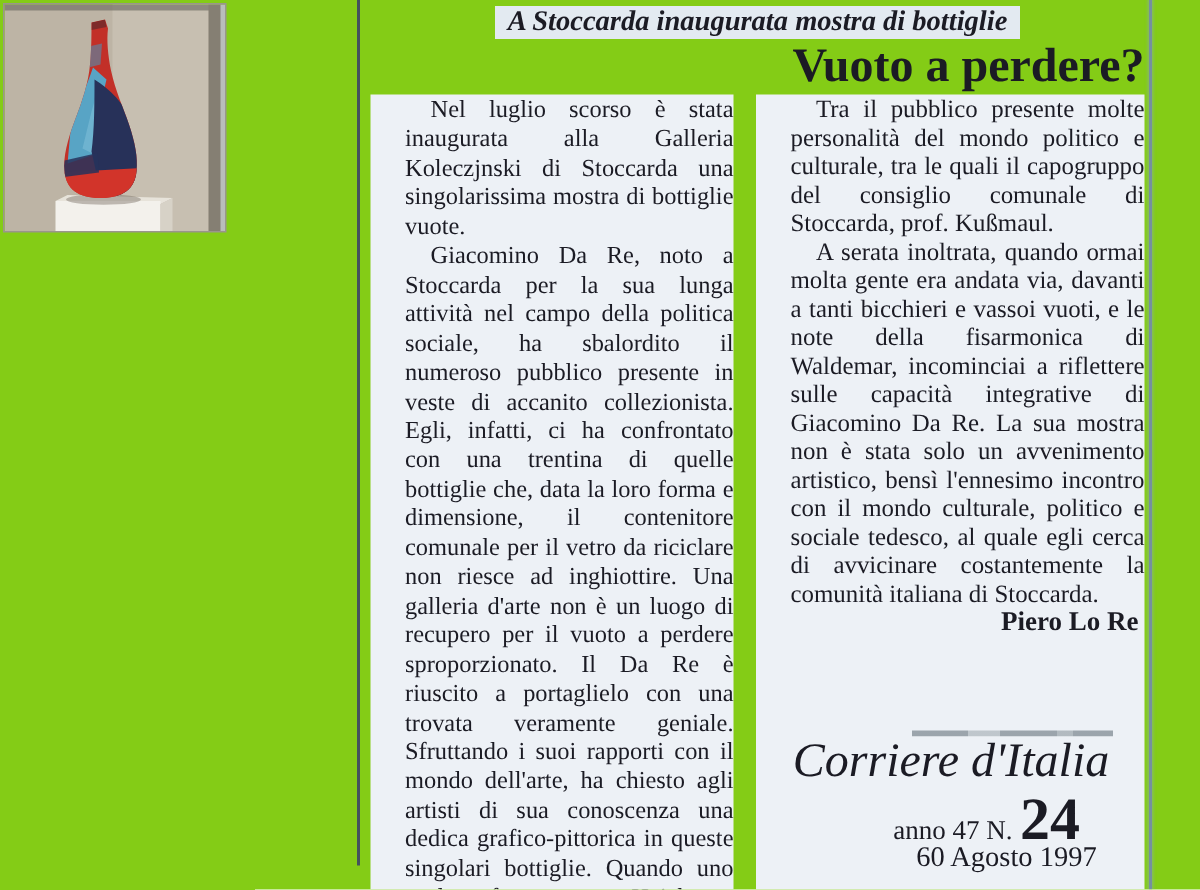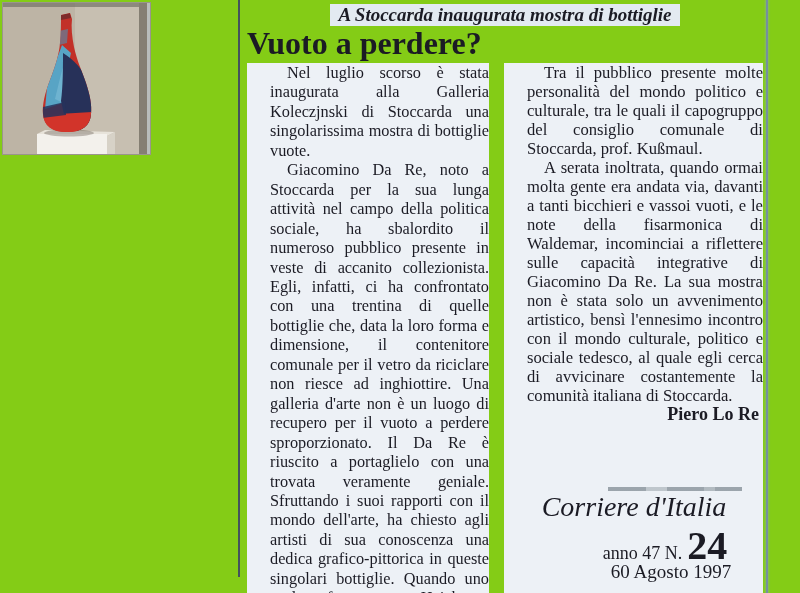--- a/index.html
+++ b/index.html
@@ -10,35 +10,35 @@
   .photo svg{display:block;width:100%;height:100%;}
 
   .rule{position:absolute;top:0;}
   .rule-left{left:238px;width:2px;height:577px;background:var(--rule-dark,#44525d);}
   .rule-right{left:766px;width:2px;height:593px;background:var(--rule-light,#75909f);
               box-shadow:0 0 2px 1px rgba(140,170,185,.45);}
 
   .article{position:absolute;left:247px;top:4px;width:516px;}
   .kicker{display:table;margin:0 auto;padding:0 8px;background:var(--scan-tint,#e3eaf1);
           font-style:italic;font-weight:bold;font-size:19px;line-height:22px;white-space:nowrap;}
-  .headline{margin:1px 0 3px 0;text-align:left;font-weight:bold;font-size:32px;line-height:33px;}
+  .headline{margin:1px 0 3px 0;text-align:right;font-weight:bold;font-size:32px;line-height:33px;}
   .cols{display:flex;gap:15px;margin-top:3px;}
   .col{text-align:justify;background:var(--scan-tint-weak,#edf1f6);}
   .col p{margin:0;text-indent:17px;padding-left:23px;}
   .col-left{width:242px;font-size:16.3px;line-height:19.45px;}
   .col-right{width:259px;font-size:16.6px;line-height:19px;}
   .byline{text-align:right;font-weight:bold;font-size:18px;padding-right:4px;}
 
   .scan-edge{position:absolute;left:608px;top:487px;width:134px;height:4px;opacity:.85;
              background:linear-gradient(90deg,#8d979f 0 28%,#b7bfc5 28% 44%,#8d979f 44% 72%,#a8b1b7 72% 80%,#8d979f 80% 100%);}
 
   .mast-name{position:absolute;left:518px;top:491px;width:232px;text-align:center;
-             font-style:italic;font-size:28px;line-height:31px;background:var(--scan-tint-weak,#eef2f6);}
-  .issue-line{position:absolute;left:590px;top:528px;width:150px;display:flex;
-              justify-content:center;align-items:baseline;gap:5px;font-family:Liberation Serif, serif;}
+             font-style:italic;font-size:32px;line-height:31px;background:var(--scan-tint-weak,#eef2f6);}
+  .issue-line{position:absolute;left:570px;top:528px;width:150px;display:flex;
+              justify-content:flex-end;align-items:baseline;gap:5px;font-family:Liberation Serif, serif;}
   .anno{font-size:18px;}
   .issue-num{font-size:40px;font-weight:bold;line-height:36px;}
   .mast-date{position:absolute;left:596px;top:561px;width:150px;text-align:center;
              font-size:19px;background:var(--scan-tint-weak,#eef2f6);}
 </style>
 </head>
 <body>
 
 <div class="canvas">
 

